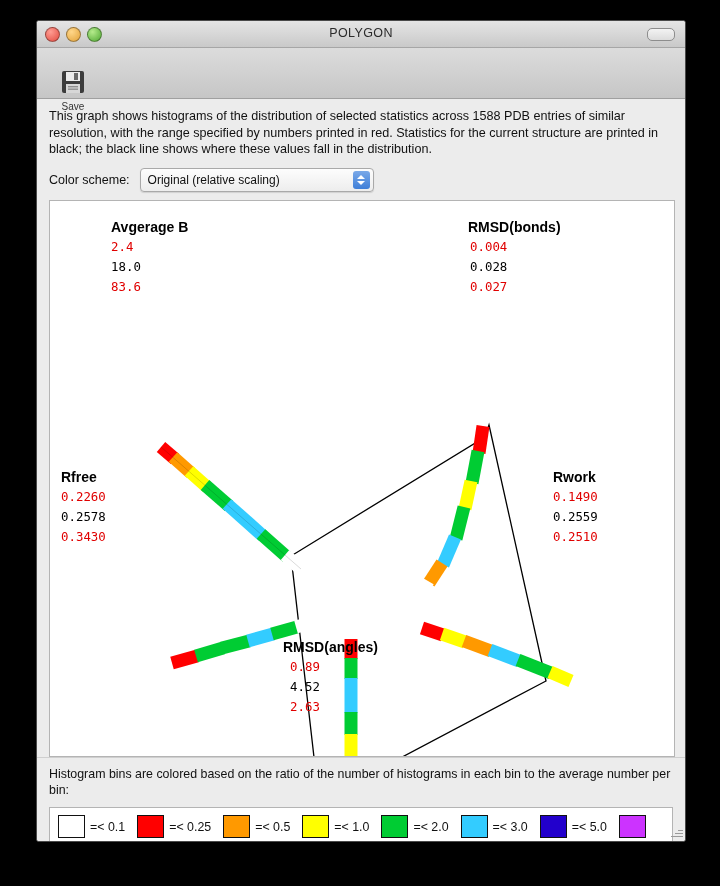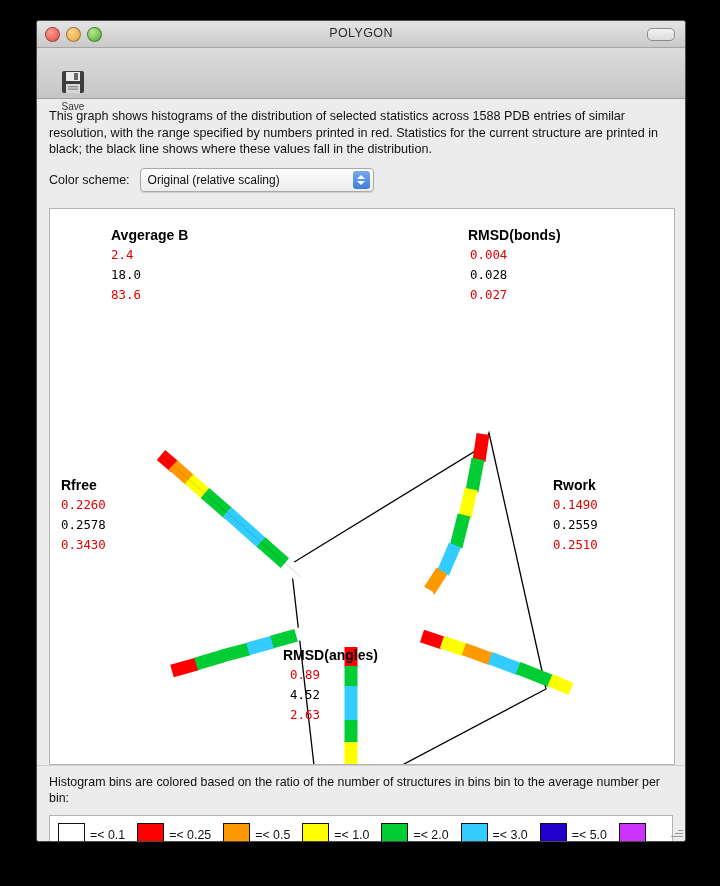--- a/index.html
+++ b/index.html
@@ -15,21 +15,21 @@
   .l-close{background:radial-gradient(circle at 35% 30%,#ff9d93,#e24b40);}
   .l-min{background:radial-gradient(circle at 35% 30%,#ffd78a,#e2a23a);}
   .l-max{background:radial-gradient(circle at 35% 30%,#b5eb8c,#4fa832);}
   .tb-right{position:absolute;right:10px;top:7px;width:26px;height:11px;border:1px solid #8d8d8d;
             border-radius:5px;background:linear-gradient(#f3f3f3,#dcdcdc);}
   .toolbar{height:50px;background:linear-gradient(#dcdcdc,#c6c6c6);border-bottom:1px solid #a0a0a0;
            padding-left:12px;display:flex;align-items:flex-start;}
   .tool{width:48px;text-align:center;padding-top:20px;cursor:default;}
   .tool .lbl{font-size:10px;color:#333;margin-top:1px;}
   .info{background:#ececec;padding:9px 12px 6px 12px;font-size:12.6px;color:#111;line-height:1.33;}
-  .scheme-row{background:#ececec;display:flex;align-items:center;padding:4px 12px 16px 12px;gap:10px;}
+  .scheme-row{background:#ececec;display:flex;align-items:center;padding:4px 12px 8px 12px;gap:10px;}
   .scheme-lbl{font-size:12.5px;color:#111;}
   .popup{position:relative;width:225px;height:22px;background:linear-gradient(#fdfdfd,#ededed);
          border:1px solid #a9a9a9;border-radius:4px;font-size:12px;color:#111;
          display:flex;align-items:center;padding-left:7px;box-shadow:0 1px 1px rgba(0,0,0,.12);}
   .popup .arrows{position:absolute;right:3px;top:2px;width:17px;height:18px;border-radius:3px;
                  background:linear-gradient(#7aa9e8,#3f7fd8);display:flex;flex-direction:column;
                  align-items:center;justify-content:center;gap:2px;}
   .ar{width:0;height:0;border-left:4px solid transparent;border-right:4px solid transparent;}
   .ar.up{border-bottom:4px solid #fff;}
   .ar.dn{border-top:4px solid #fff;}
@@ -184,21 +184,21 @@
 
       <div class="lab" style="left:11px;top:268px;">Rfree</div>
       <div class="num red" style="left:11px;top:288px;">0.2260</div>
       <div class="num blk" style="left:11px;top:308px;">0.2578</div>
       <div class="num red" style="left:11px;top:328px;">0.3430</div>
 
     </div>
   </div>
 
   <div class="legend">
-    <p>Histogram bins are colored based on the ratio of the number of structures in bins bin to the average number per bin:</p>
+    <p>Histogram bins are colored based on the ratio of the number of histograms in each bin to the average number per bin:</p>
     <div class="legend-box">
       <span class="sw" style="background:#ffffff"></span>
       <span class="sw-lbl">=&lt; 0.1</span>
       <span class="sw" style="background:#ff0000"></span>
       <span class="sw-lbl">=&lt; 0.25</span>
       <span class="sw" style="background:#ff9900"></span>
       <span class="sw-lbl">=&lt; 0.5</span>
       <span class="sw" style="background:#ffff00"></span>
       <span class="sw-lbl">=&lt; 1.0</span>
       <span class="sw" style="background:#00cc33"></span>

